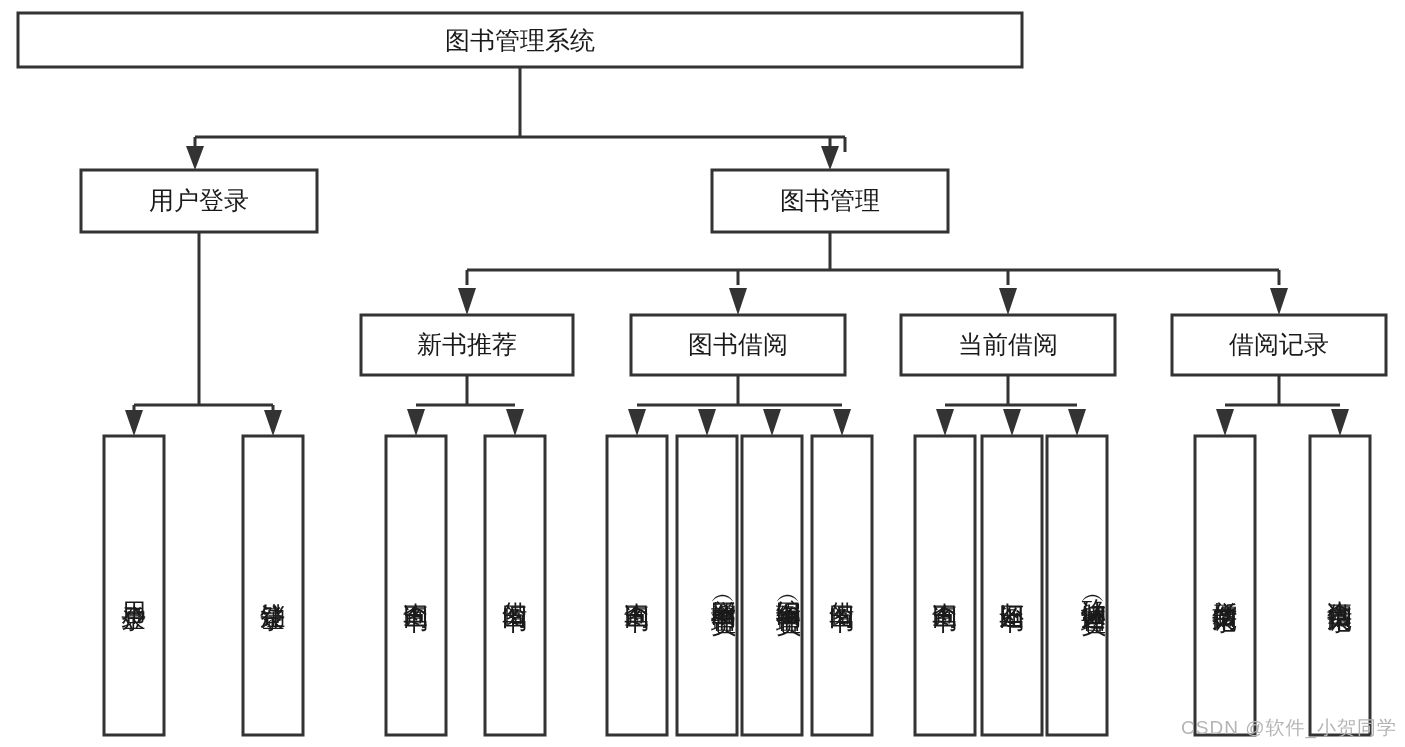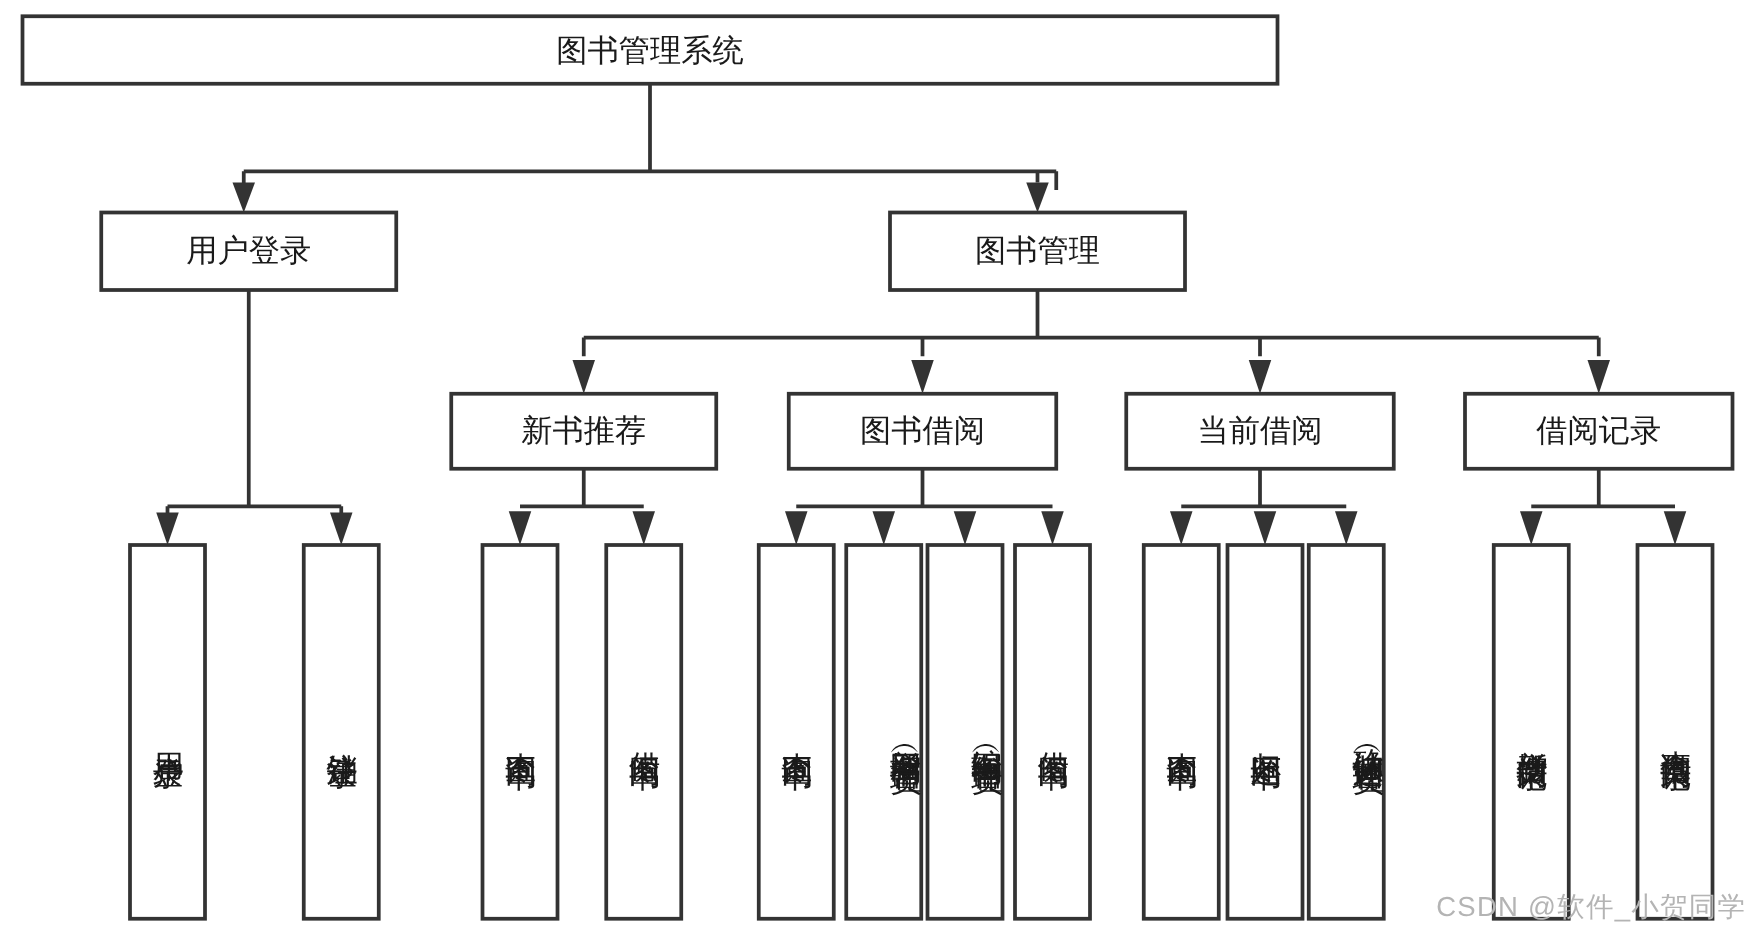--- a/index.html
+++ b/index.html
@@ -50,21 +50,21 @@
     letter-spacing: 2px;
     color: #1a1a1a;
     white-space: nowrap;
     pointer-events: none;
   }
   .watermark {
     position: absolute;
     right: 8px;
     bottom: 6px;
     font-family: "Liberation Sans", "DejaVu Sans", sans-serif;
-    font-size: 22px;
+    font-size: 19px;
     color: #b4b4b4;
     letter-spacing: 1px;
     white-space: nowrap;
   }
 </style>
 </head>
 <body>
 
 <svg id="diagram" viewBox="0 0 1405 747">
 

